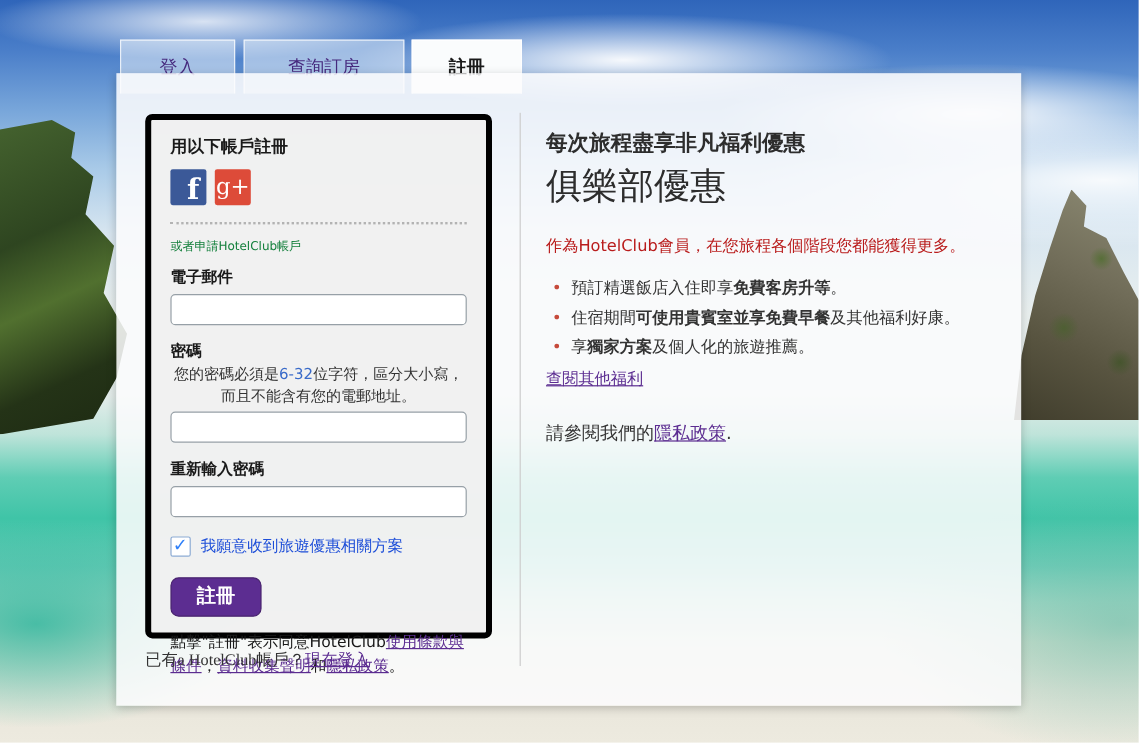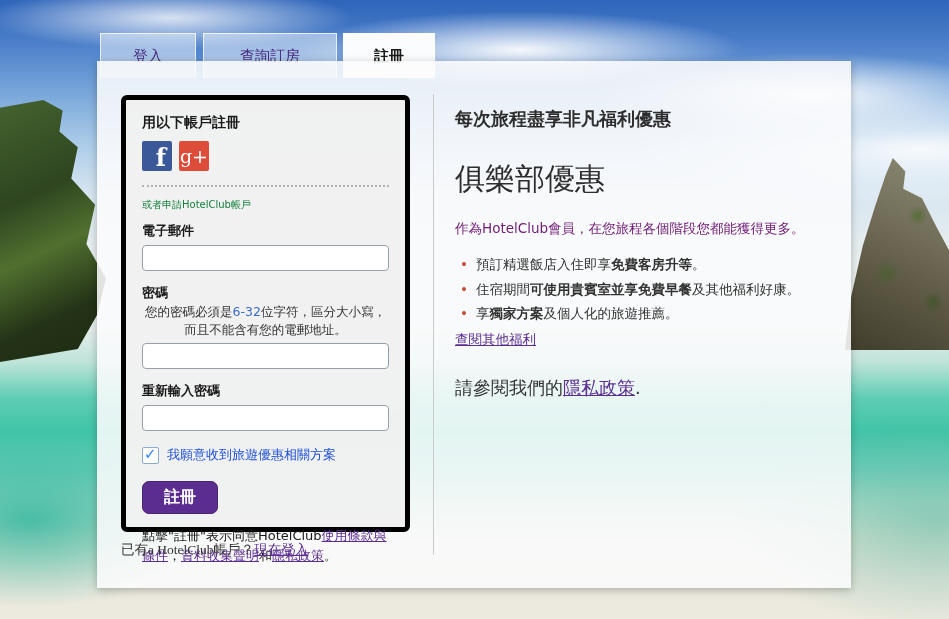--- a/index.html
+++ b/index.html
@@ -99,28 +99,28 @@
   .terms{font-size:13px;color:#1a1a1a;margin-top:12px;line-height:1.55;}
   a.plink{color:#5c2d91;text-decoration:underline;cursor:pointer;}
 
   .footer-line{position:absolute;left:24px;top:480px;font-size:13.5px;color:#333;font-family:Liberation Serif, serif;}
 
   .divider{position:absolute;left:336px;top:33px;width:1px;height:461px;background:#ccc;}
 
   
   .benefits{position:absolute;left:358px;top:46px;width:385px;color:#2d2d2d;}
   .eyebrow{font-size:18px;font-weight:bold;}
-  .big-title{font-size:30px;font-weight:normal;margin-top:28px;color:#2d2d2d;}
-  .intro{font-size:13.5px;margin-top:20px;color:#701a75;}
+  .big-title{font-size:30px;font-weight:normal;margin-top:4px;color:#2d2d2d;}
+  .intro{font-size:13.5px;margin-top:20px;color:#b91c1c;}
   .benefit-list{margin:17px 0 0;padding:0;list-style:none;}
   .benefit-item{display:flex;font-size:13.5px;color:#333;margin:5px 0;line-height:1.45;}
   .dot{color:#c64a3b;margin:0 8px 0 5px;}
   .dot::before{content:"•";}
   .more-link{display:inline-block;font-size:13.5px;}
-  .privacy-line{margin-top:27px;font-size:18px;color:#333;}
+  .privacy-line{margin-top:27px;font-size:15px;color:#333;}
 </style>
 </head>
 <body>
 
 <div class="bg">
   <div class="island-left"></div>
   <div class="island-right"></div>
 </div>
 
 <div class="tab tab-1">登入</div>

